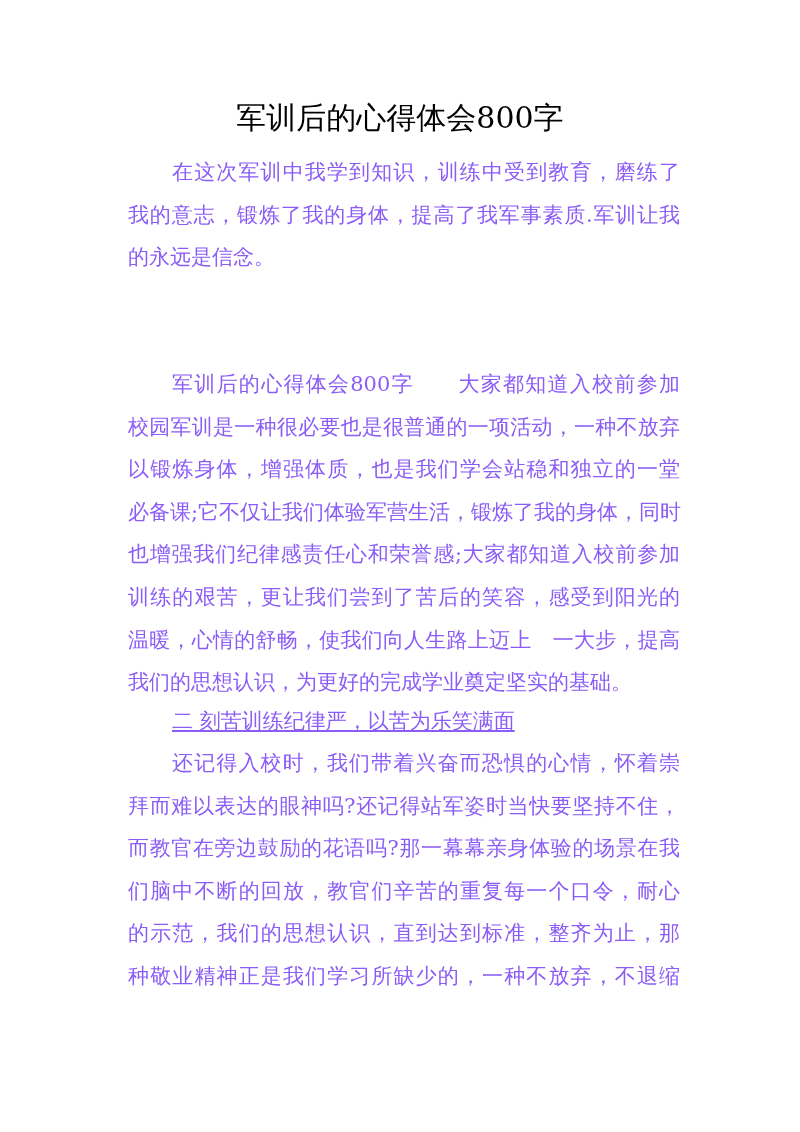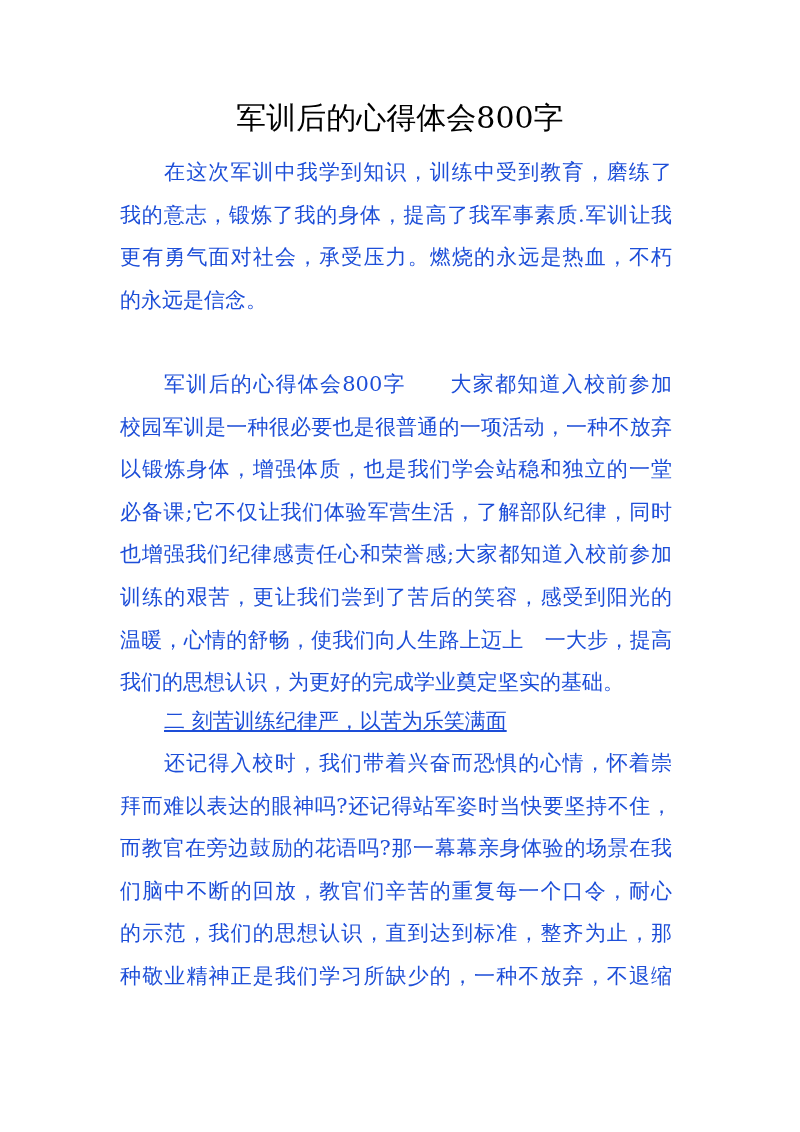--- a/index.html
+++ b/index.html
@@ -31,25 +31,25 @@
       text-align: center;
       font-size: 30px;
       line-height: 44px;
       color: #000000;
       letter-spacing: 0px;
       margin: 0;
       font-weight: normal;
     }
     .body-block {
       position: absolute;
-      left: 120px;
+      left: 128px;
       width: 552px;
       font-size: 21px;
       line-height: 42.6px;
-      color: #1d4ed8;
+      color: #8b5cf6;
     }
     .line {
       display: block;
       white-space: nowrap;
       height: 42.6px;
       text-align: justify;
       text-align-last: justify;
     }
     .line.last {
       text-align-last: left;
@@ -61,29 +61,28 @@
 </head>
 <body>
 
 <div class="page">
 
   <h1 class="doc-title">军训后的心得体会800字</h1>
 
   <div class="body-block" style="top:151px;">
     <span class="line indent">在这次军训中我学到知识，训练中受到教育，磨练了</span>
     <span class="line">我的意志，锻炼了我的身体，提高了我军事素质.军训让我</span>
-    <span class="line">更有勇气面对社会，承受压力。燃烧的永远是热血，不朽</span>
     <span class="line last">的永远是信念。</span>
   </div>
 
   <div class="body-block" style="top:363px;">
     <span class="line indent">军训后的心得体会800字　　大家都知道入校前参加</span>
     <span class="line">校园军训是一种很必要也是很普通的一项活动，一种不放弃</span>
     <span class="line">以锻炼身体，增强体质，也是我们学会站稳和独立的一堂</span>
-    <span class="line">必备课;它不仅让我们体验军营生活，了解部队纪律，同时</span>
+    <span class="line">必备课;它不仅让我们体验军营生活，锻炼了我的身体，同时</span>
     <span class="line">也增强我们纪律感责任心和荣誉感;大家都知道入校前参加</span>
     <span class="line">训练的艰苦，更让我们尝到了苦后的笑容，感受到阳光的</span>
     <span class="line">温暖，心情的舒畅，使我们向人生路上迈上　一大步，提高</span>
     <span class="line last">我们的思想认识，为更好的完成学业奠定坚实的基础。</span>
   </div>
 
   <div class="body-block" style="top:700px;text-decoration:underline;">
     <span class="line indent last">二 刻苦训练纪律严，以苦为乐笑满面</span>
   </div>
 

